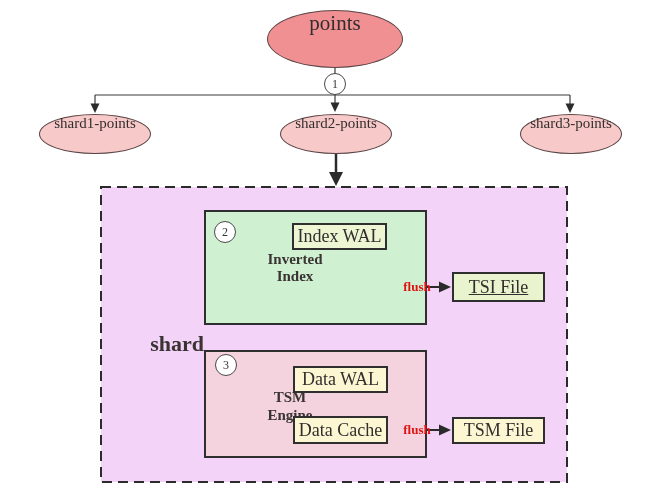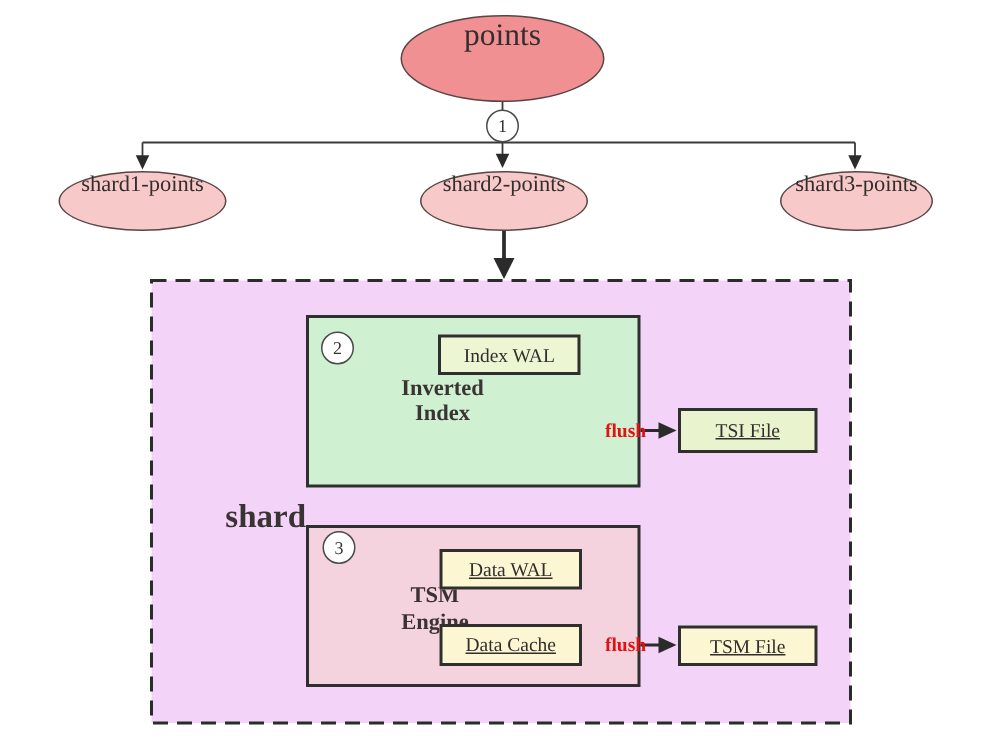--- a/index.html
+++ b/index.html
@@ -54,24 +54,24 @@
     text-align: center; white-space: pre-line; line-height: 17px; margin-left: 48px;
   }
   .lbl-inverted { left: 207px; top: 251px; width: 80px; }
   .lbl-tsm      { left: 202px; top: 388px; width: 80px; line-height: 18px; }
 
   
   .node-box {
     position: absolute; z-index: 3;
     border: 2px solid #2f2f2f; box-sizing: border-box;
     display: flex; align-items: center; justify-content: center;
-    font-size: 13px; color: #332e2e;
+    font-size: 18px; color: #332e2e;
   }
   .fill-greenish { background: #ecf6d2; }
-  .fill-yellowish { background: #fcf7d2; text-decoration: underline; }
+  .fill-yellowish { background: #fcf7d2; }
   .index-wal   { left: 292px; top: 223px; width: 95px; height: 27px; }
   .index-cache { left: 290px; top: 272px; width: 97px; height: 30px; }
   .tsi-file    { left: 452px; top: 272px; width: 93px; height: 30px; background: #e9f3cd; text-decoration: underline; }
   .data-wal    { left: 293px; top: 366px; width: 95px; height: 27px; }
   .data-cache  { left: 293px; top: 416px; width: 95px; height: 28px; }
   .tsm-file    { left: 452px; top: 417px; width: 93px; height: 27px; }
 
   
   .badge {
     position: absolute; z-index: 3;

